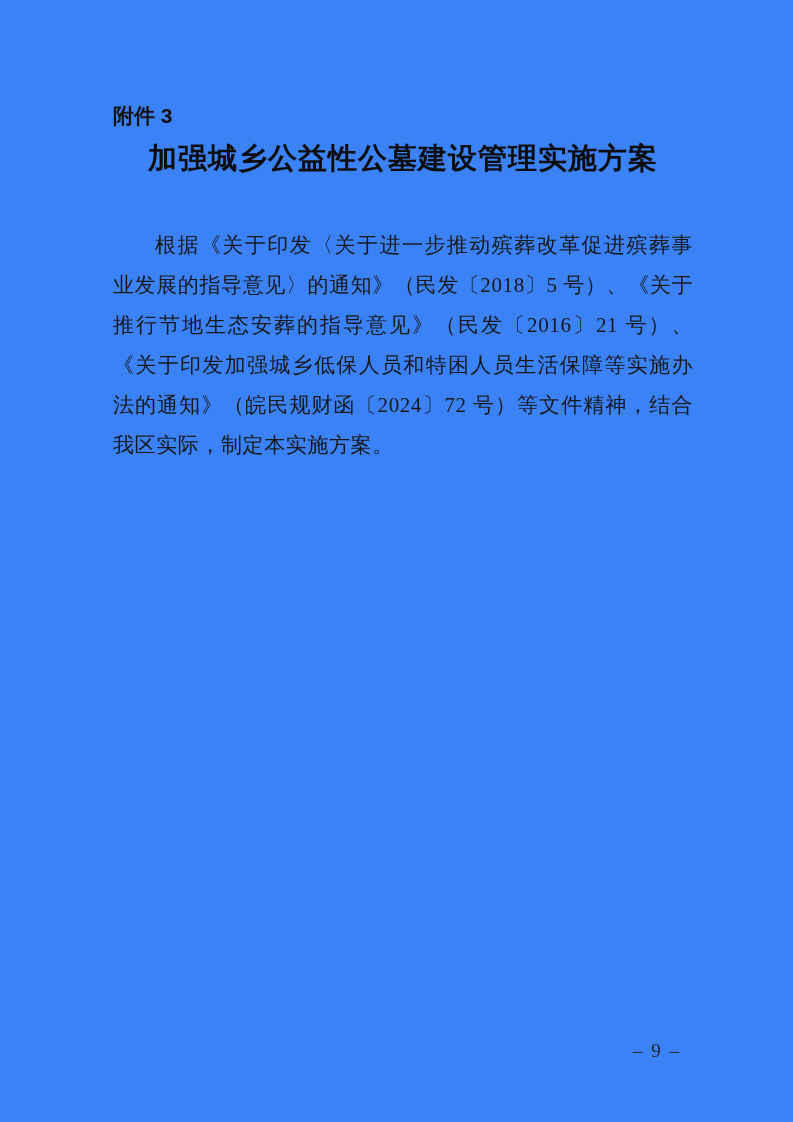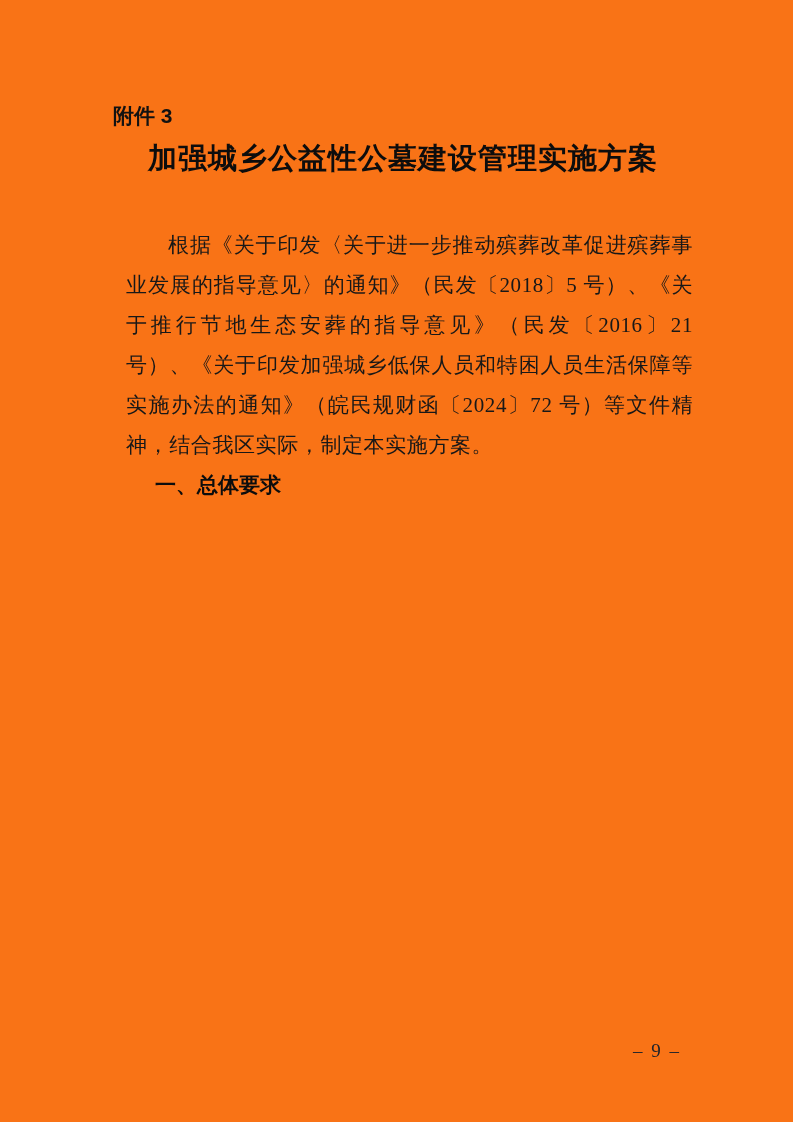--- a/index.html
+++ b/index.html
@@ -4,21 +4,21 @@
 <style>
   html, body {
     margin: 0;
     padding: 0;
     background: #ffffff;
   }
   .page {
     position: relative;
     width: 793px;
     height: 1122px;
-    background: #f97316;
+    background: #3b82f6;
     box-sizing: border-box;
     padding: 104px 100px 0 113px;
     overflow: hidden;
     color: #121212;
     font-family: "Liberation Serif", "DejaVu Serif", serif;
   }
   .attachment {
     font-family: "Liberation Sans", "DejaVu Sans", sans-serif;
     font-weight: bold;
     font-size: 21px;
@@ -40,21 +40,20 @@
     font-size: 21px;
     line-height: 40px;
     text-indent: 2em;
     text-align: justify;
     text-justify: inter-ideograph;
     letter-spacing: 0.6px;
     color: #181818;
   }
   .para.first {
     margin-top: 43px;
-    margin-left: 13px;
   }
   .heading {
     margin: 0;
     font-family: "Liberation Sans", "DejaVu Sans", sans-serif;
     font-weight: bold;
     font-size: 21px;
     line-height: 40px;
     text-indent: 2em;
     color: #0d0d0d;
   }
@@ -77,20 +76,19 @@
 <body>
 
 <div class="page">
 
   <div class="attachment">附件 3</div>
 
   <h1 class="doc-title">加强城乡公益性公墓建设管理实施方案</h1>
 
   <p class="para first">根据《关于印发〈关于进一步推动殡葬改革促进殡葬事业发展的指导意见〉的通知》（民发〔2018〕5 号）、《关于推行节地生态安葬的指导意见》（民发〔2016〕21 号）、《关于印发加强城乡低保人员和特困人员生活保障等实施办法的通知》（皖民规财函〔2024〕72 号）等文件精神，结合我区实际，制定本实施方案。</p>
 
-  <h2 class="heading">一、总体要求</h2>
 
 
 
 
   <div class="page-footer">– 9 –</div>
 
 </div>
 
 </body></html>

